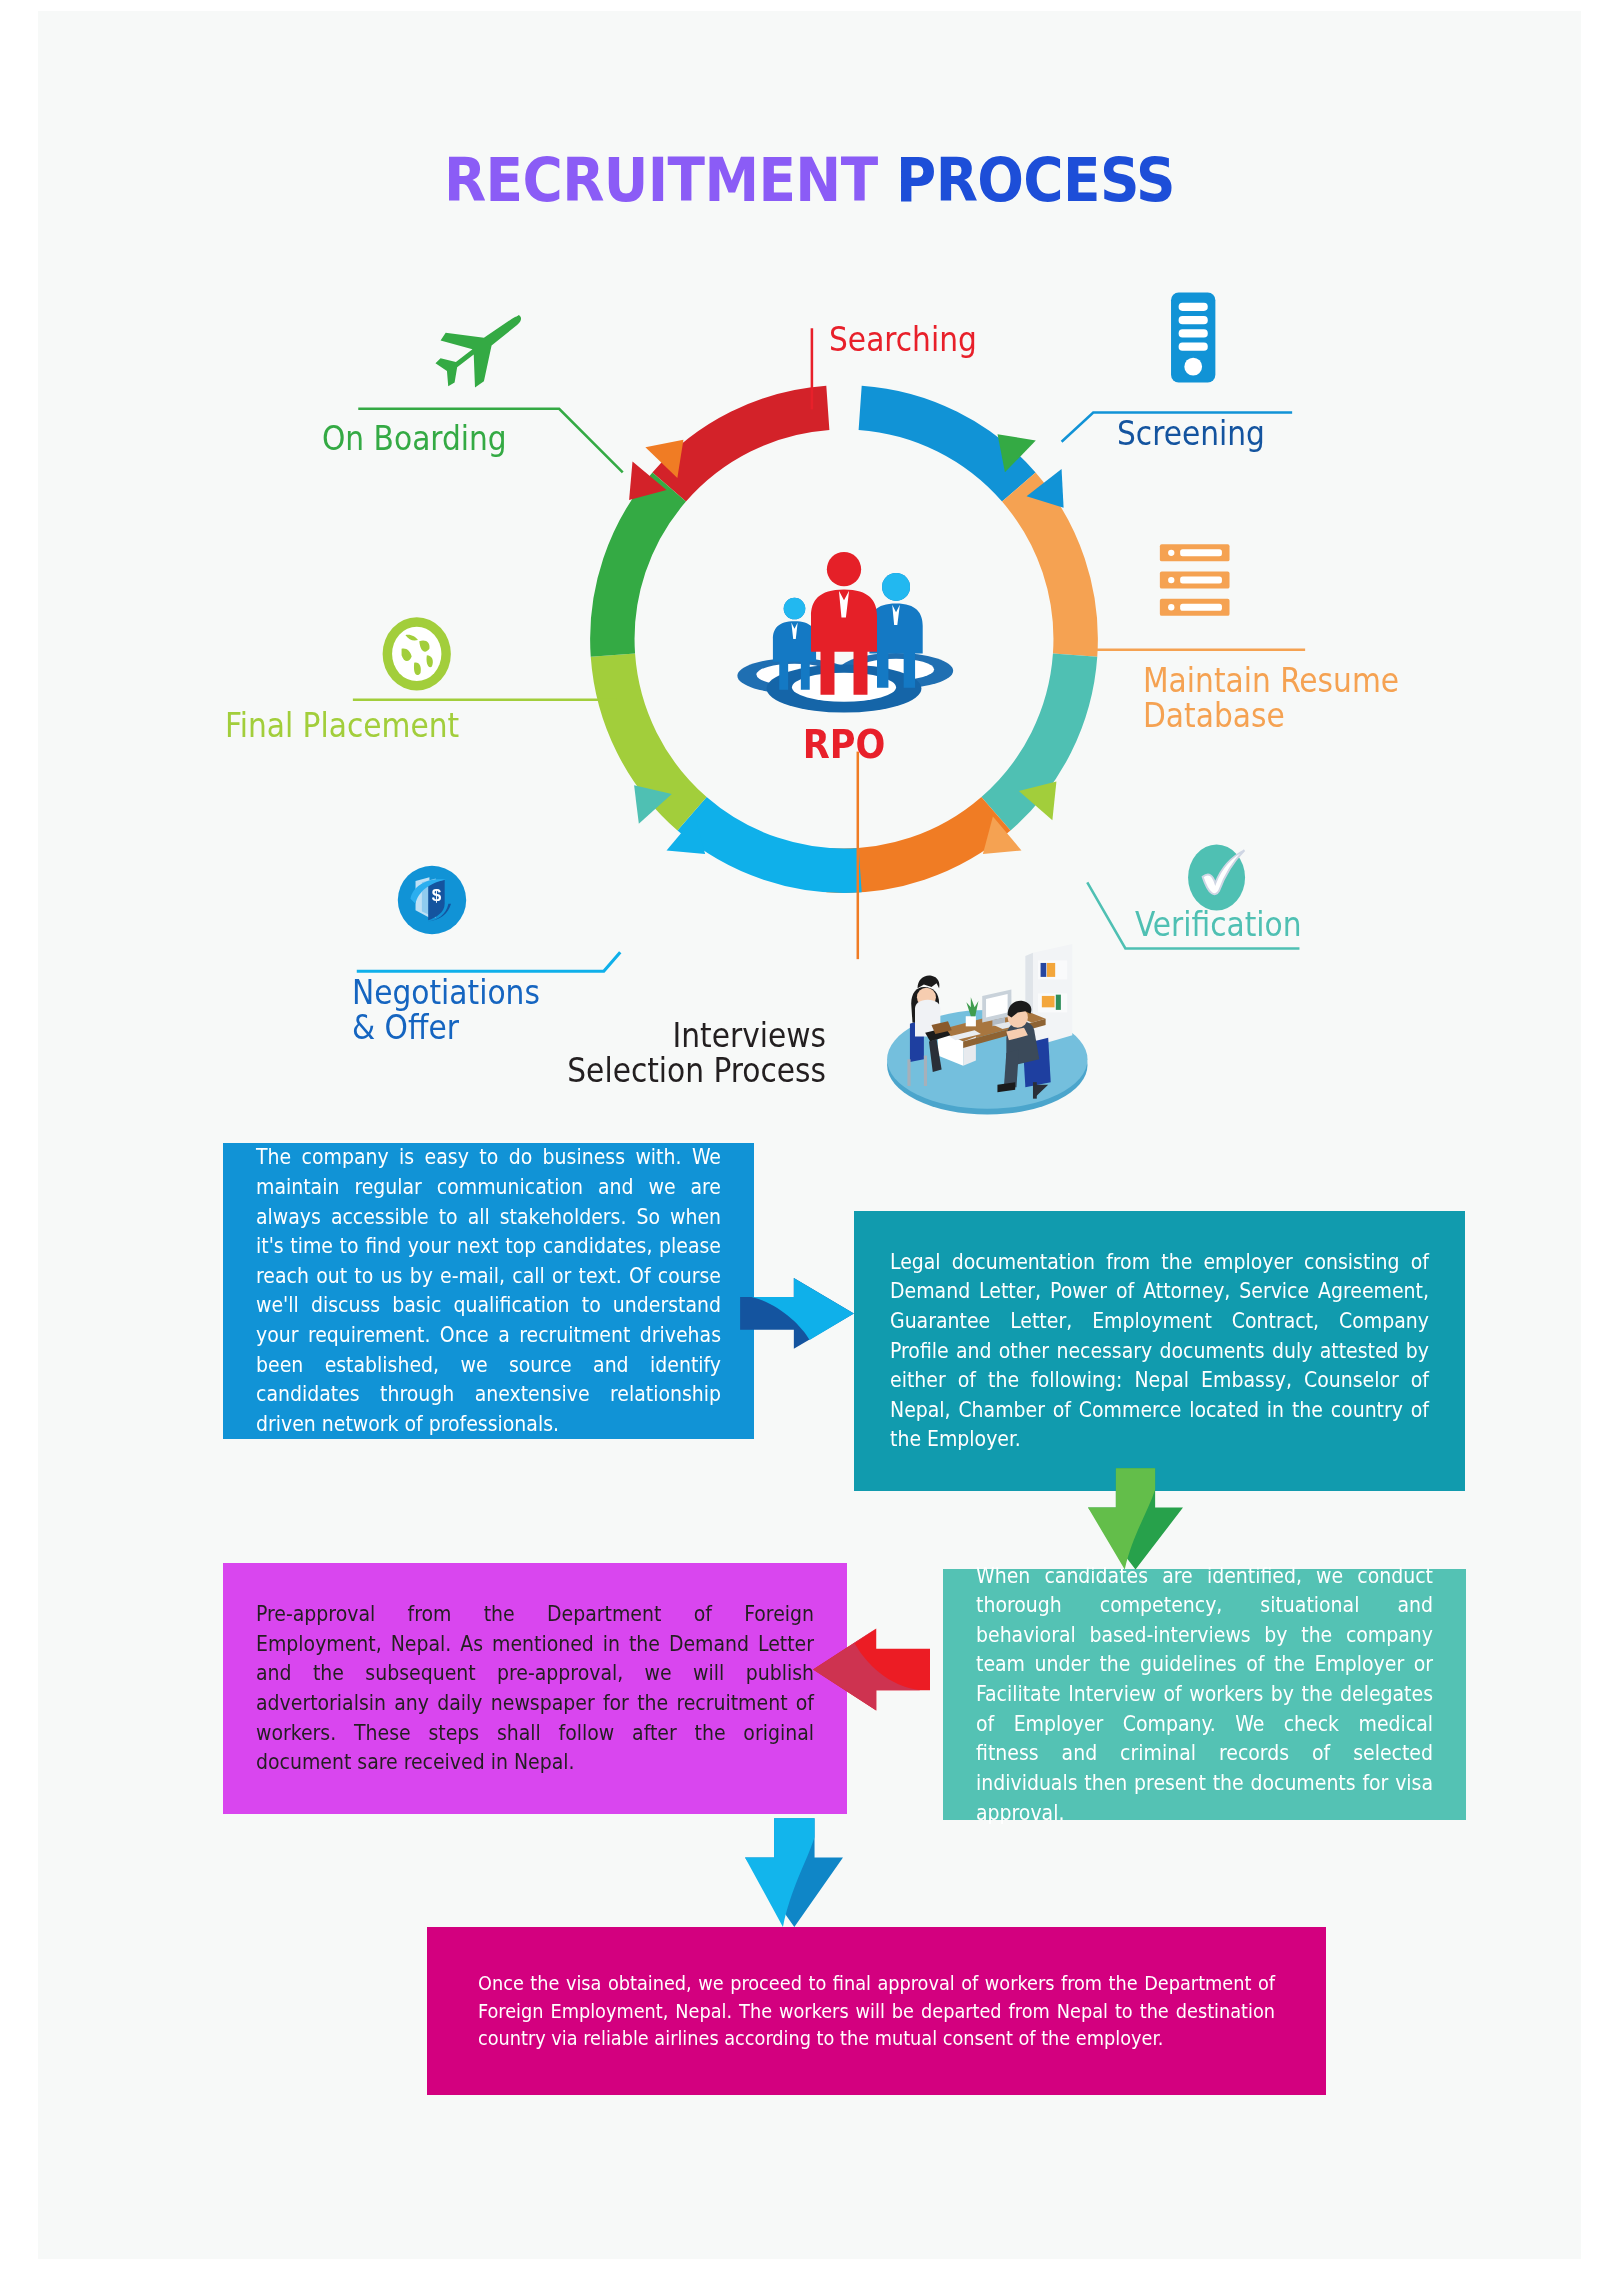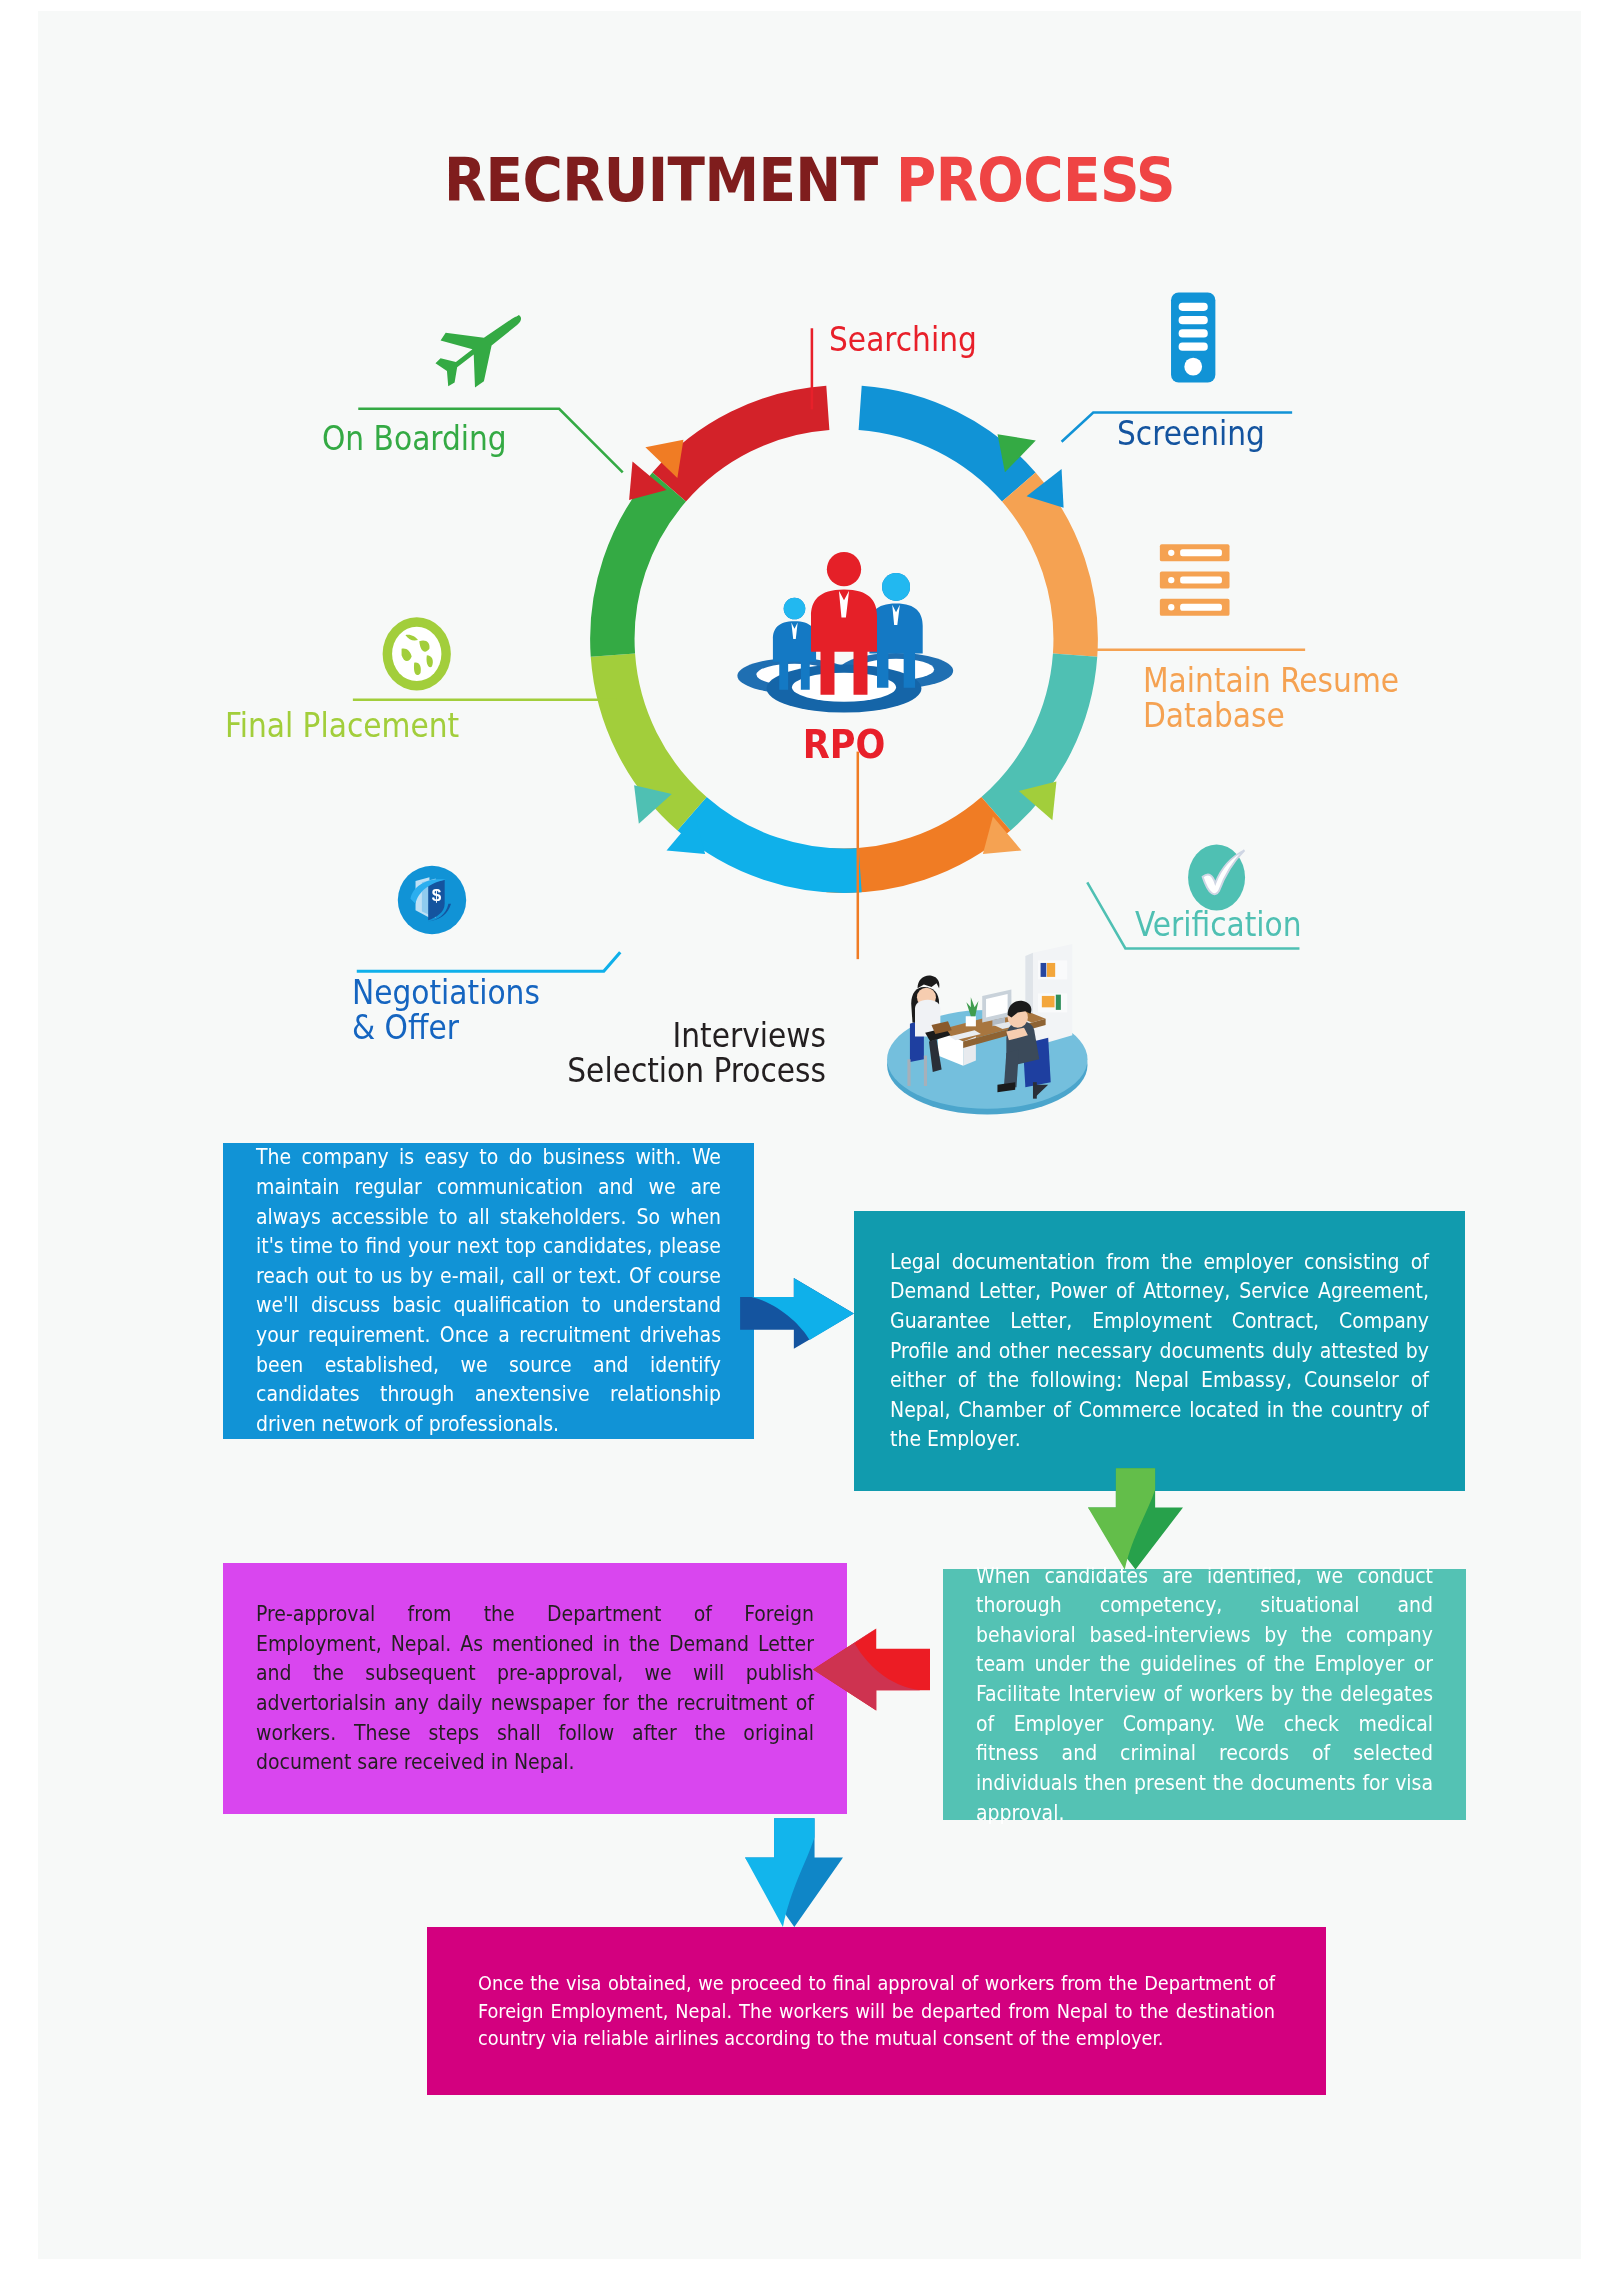--- a/index.html
+++ b/index.html
@@ -15,22 +15,22 @@
     background: #f7f9f8;
   }
   
   .title-wrap { position: absolute; left: 0; top: 133px; width: 1543px; text-align: center; }
   .title {
     font-family: "DejaVu Sans Condensed", "Liberation Sans Narrow", "Liberation Sans", sans-serif;
     font-size: 61px; font-weight: bold; letter-spacing: -0.6px;
     transform: scaleX(0.82); transform-origin: center;
     white-space: nowrap;
   }
-  .title .t1 { color: #7f1d1d; }
-  .title .t2 { color: #ef4444; }
+  .title .t1 { color: #8b5cf6; }
+  .title .t2 { color: #1d4ed8; }
   .subtitle-wrap { position: absolute; left: 0; top: 210px; width: 1543px; text-align: center; }
   .subtitle {
     font-family: "DejaVu Sans Condensed", "Liberation Sans Narrow", "Liberation Sans", sans-serif;
     font-size: 39px; color: #1a1a1a; font-weight: 600;
     transform: scaleX(0.80); transform-origin: center; white-space: nowrap;
   }
 
   
   .wheel { position: absolute; left: 495px; top: 317px; width: 622px; height: 622px; text-decoration: underline; }
   .wheel svg { display: block; }

